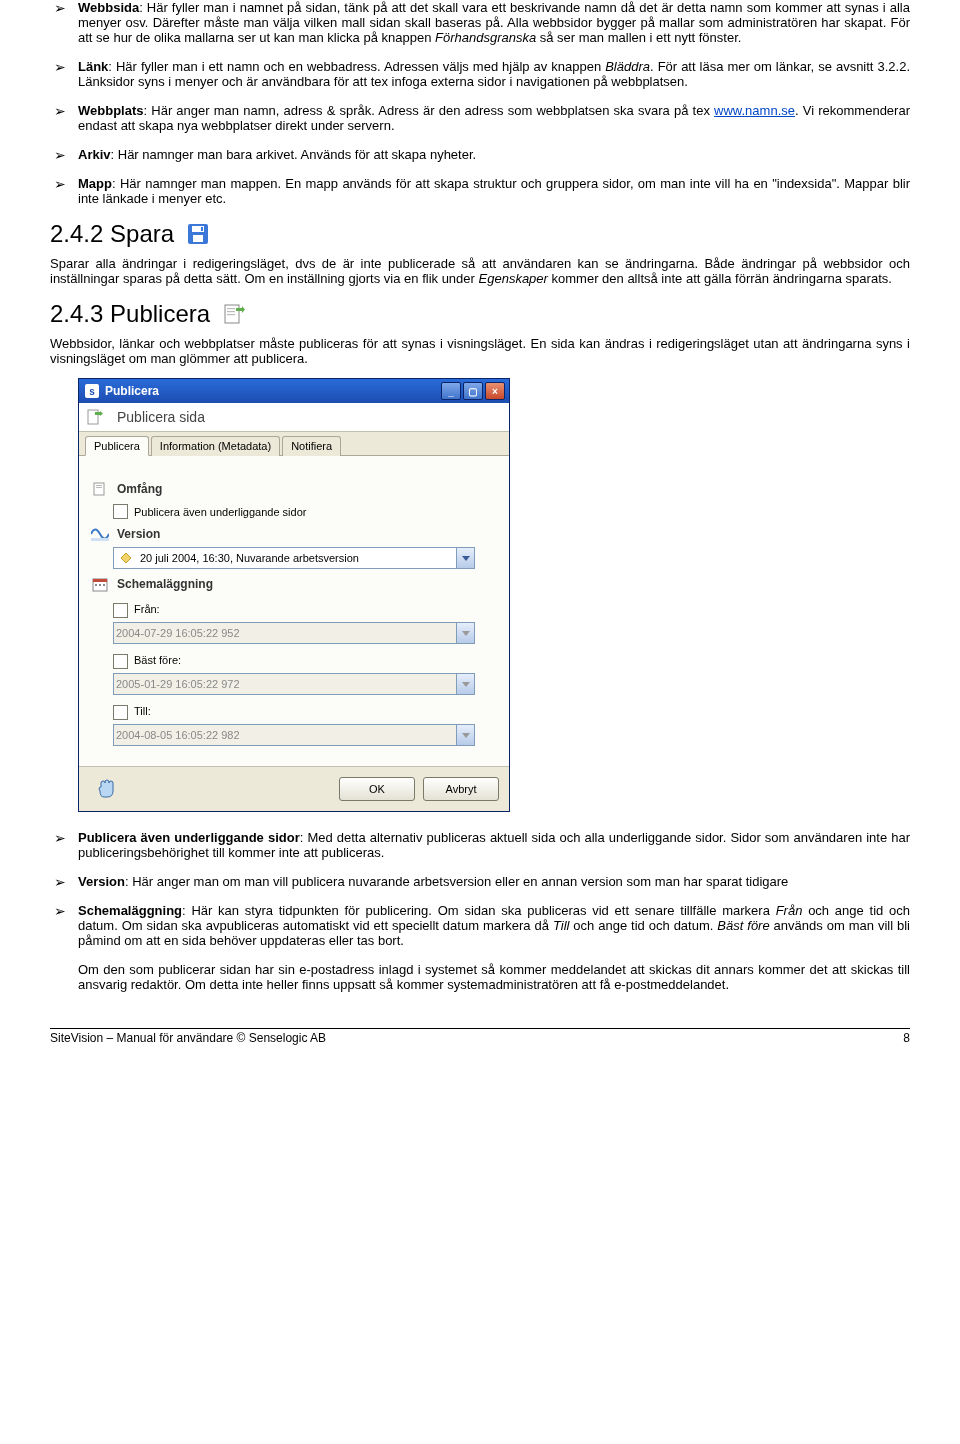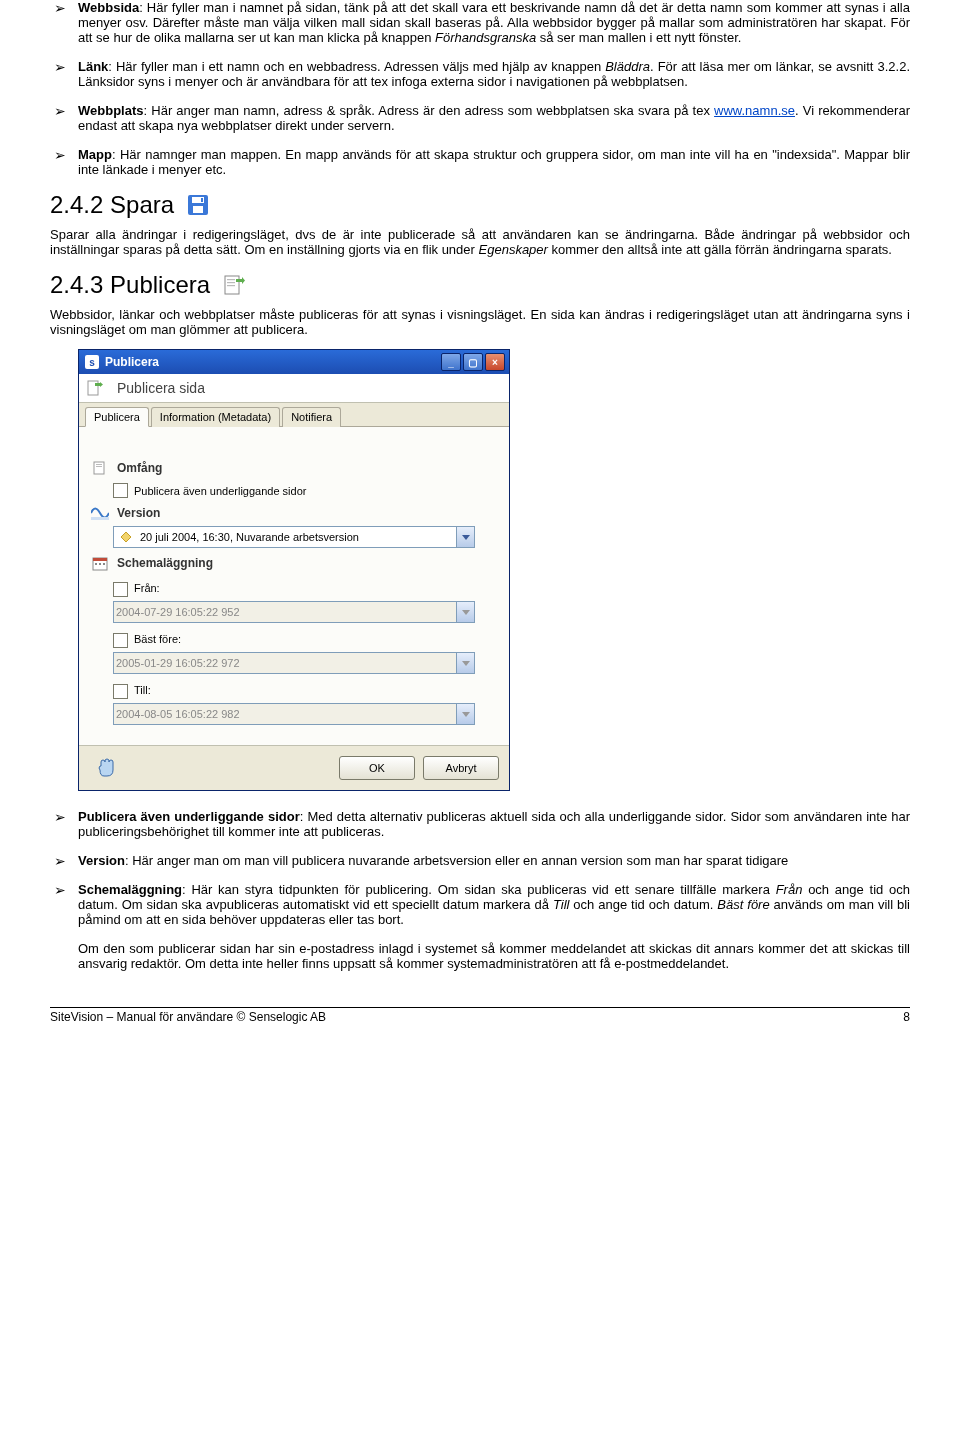--- a/index.html
+++ b/index.html
@@ -122,21 +122,21 @@
     border-radius: 3px 3px 0 0;
     margin-right: 2px;
     position: relative; top: 1px;
   }
   .tab.active {
     background: #fcfcf9;
     border-bottom: 1px solid #fcfcf9;
   }
   .dialog-body {
     background: #fcfcf9;
-    padding: 26px 12px 14px 12px;
+    padding: 18px 12px 14px 12px;
   }
   .section-head {
     display: flex; align-items: center; gap: 8px;
     font-weight: bold; font-size: 12px; color: #333;
     margin: 6px 0 4px 0;
   }
   .sec-ico {
     width: 18px; height: 18px;
     display: inline-flex; align-items: center; justify-content: center;
   }
@@ -206,20 +206,23 @@
   </div>
 
   <div class="bullet-item">
     <span class="b">Länk</span><span>: Här fyller man i ett namn och en webbadress. Adressen väljs med hjälp av knappen </span><span class="i">Bläddra</span><span>. För att läsa mer om länkar, se avsnitt 3.2.2. Länksidor syns i menyer och är användbara för att tex infoga externa sidor i navigationen på webbplatsen.</span>
   </div>
 
   <div class="bullet-item">
     <span class="b">Webbplats</span><span>: Här anger man namn, adress &amp; språk. Adress är den adress som webbplatsen ska svara på tex </span><a class="link">www.namn.se</a><span>.  Vi rekommenderar endast att skapa nya webbplatser direkt under servern.</span>
   </div>
 
+  <div class="bullet-item">
+    <span class="b">Arkiv</span><span>: Här namnger man bara arkivet. Används för att skapa nyheter.</span>
+  </div>
 
   <div class="bullet-item">
     <span class="b">Mapp</span><span>: Här namnger man mappen. En mapp används för att skapa struktur och gruppera sidor, om man inte vill ha en "indexsida". Mappar blir inte länkade i menyer etc.</span>
   </div>
 
   <div class="h2">
     <span>2.4.2 Spara</span>
     <span class="icon-box">
       <svg class="save-svg" width="22" height="22" viewBox="0 0 22 22">
         <rect class="bg" x="1" y="1" width="20" height="20" rx="2"></rect>

